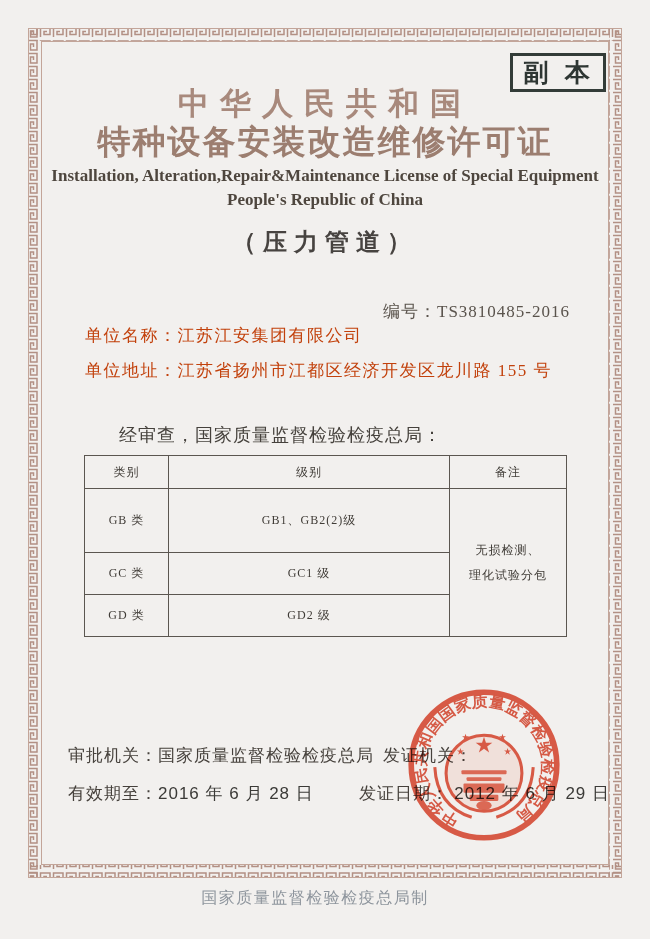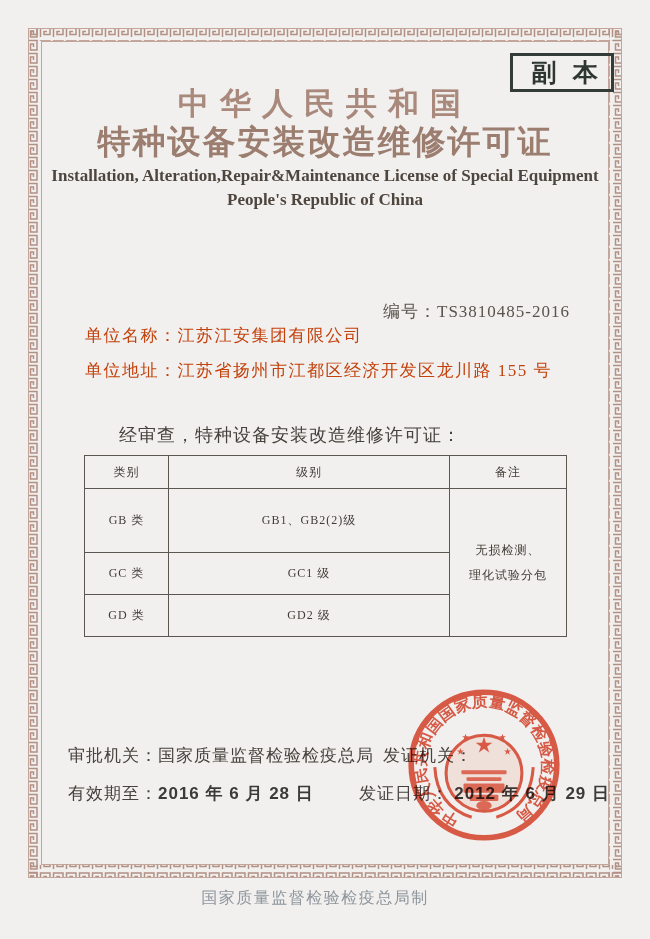--- a/index.html
+++ b/index.html
@@ -7,21 +7,21 @@
     position:relative;width:650px;height:939px;margin:0 auto;
     background:#f2f0ee;overflow:hidden;
     font-family:"Liberation Serif",serif;color:#46423d;
   }
   .frame-svg,.seal{position:absolute;pointer-events:none;}
   .frame-svg{left:0;top:0;}
 
   .badge{
     position:absolute;left:510px;top:53px;width:88px;height:33px;
     border:3px solid #333c38;display:flex;align-items:center;justify-content:center;
-    font-size:25px;font-weight:bold;color:#2e3633;letter-spacing:5px;padding-left:10px;
+    font-size:25px;font-weight:bold;color:#2e3633;letter-spacing:5px;padding-left:2px;
     background:transparent;
   }
   .title-cn-1{position:absolute;top:83px;left:0;right:0;text-align:center;
     font-size:31px;font-weight:bold;color:#a8897c;letter-spacing:11px;}
   .title-cn-2{position:absolute;top:120px;left:0;right:0;text-align:center;
     font-size:33px;font-weight:bold;color:#9c7e70;letter-spacing:2px;}
   .title-en-1{position:absolute;top:166px;left:0;right:0;text-align:center;
     font-size:17px;font-weight:bold;color:#4e463e;}
   .title-en-2{position:absolute;top:190px;left:0;right:0;text-align:center;
     font-size:17px;font-weight:bold;color:#4e463e;}
@@ -47,21 +47,21 @@
   .scope-table tr.r1{height:64px;}
   .scope-table tr.r2{height:42px;}
   .scope-table tr.r3{height:42px;}
   .remark-cell{text-align:left;vertical-align:middle;padding:12px 4px 0 9px;line-height:25px;}
 
   .footer-item{position:absolute;font-size:17px;color:#46413c;letter-spacing:1px;white-space:nowrap;text-align:center;}
   .fi-approve{left:68px;top:744px;}
   .fi-issueorg{left:359px;top:744px;padding-left:24px;}
   .fi-valid{left:68px;top:782px;}
   .fi-issuedate{left:359px;top:782px;}
-  .date-value{font-family:"Liberation Sans",sans-serif;font-weight:bold;font-size:17px;color:#3b3a37;letter-spacing:1px;}
+  .date-value{font-family:"Liberation Sans",sans-serif;font-weight:normal;font-size:17px;color:#3b3a37;letter-spacing:1px;}
 
   .seal{left:402px;top:683px;width:164px;height:164px;mix-blend-mode:multiply;opacity:.88;z-index:3;}
   .bottom-note{position:absolute;top:888px;left:0;right:0;text-align:center;
     font-size:16px;color:#8e959d;letter-spacing:1.5px;transform:translateX(-10px);}
 </style>
 </head>
 <body>
 
 <div class="page">
 
@@ -83,33 +83,34 @@
   </svg>
 
   <div class="badge">
     <span>副 本</span>
   </div>
 
   <div class="title-cn-1">中华人民共和国</div>
   <div class="title-cn-2">特种设备安装改造维修许可证</div>
   <div class="title-en-1">Installation, Alteration,Repair&amp;Maintenance License of Special Equipment</div>
   <div class="title-en-2">People's Republic of China</div>
+  <div class="scope-line">（压力管道）</div>
 
   <div class="license-line">
     <span>编号：</span><span>TS3810485-2016</span>
   </div>
 
   <div class="field-row unit-name-row">
     <span>单位名称：</span><span>江苏江安集团有限公司</span>
   </div>
   <div class="field-row unit-addr-row">
     <span>单位地址：</span><span>江苏省扬州市江都区经济开发区龙川路 155 号</span>
   </div>
 
-  <div class="approval">经审查，特种设备安装改造维修许可证：</div>
+  <div class="approval">经审查，国家质量监督检验检疫总局：</div>
 
   <table class="scope-table">
     <colgroup>
         <col style="width:84px">
         <col style="width:281px">
         <col style="width:117px">
       </colgroup>
     <tbody>
         <tr class="hdr">
       <th>类别</th>

